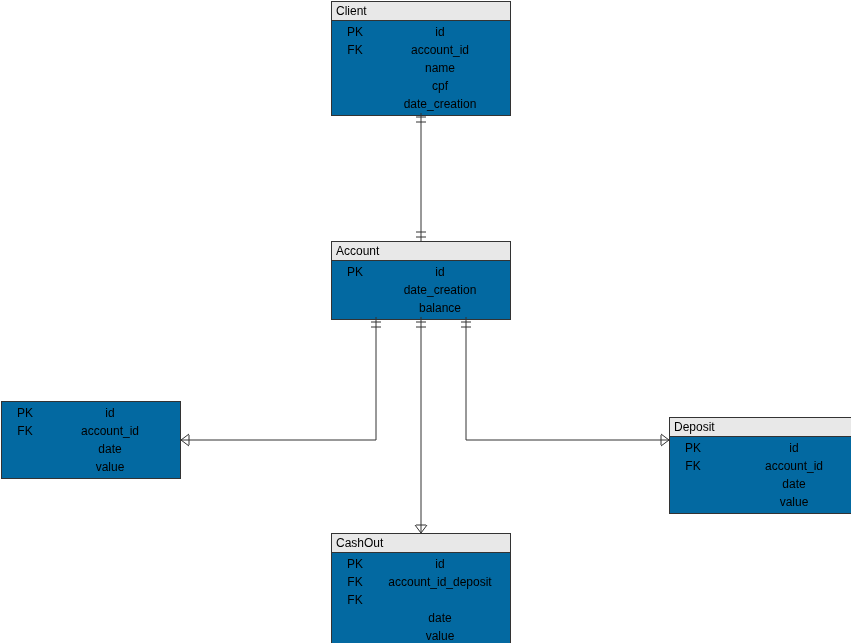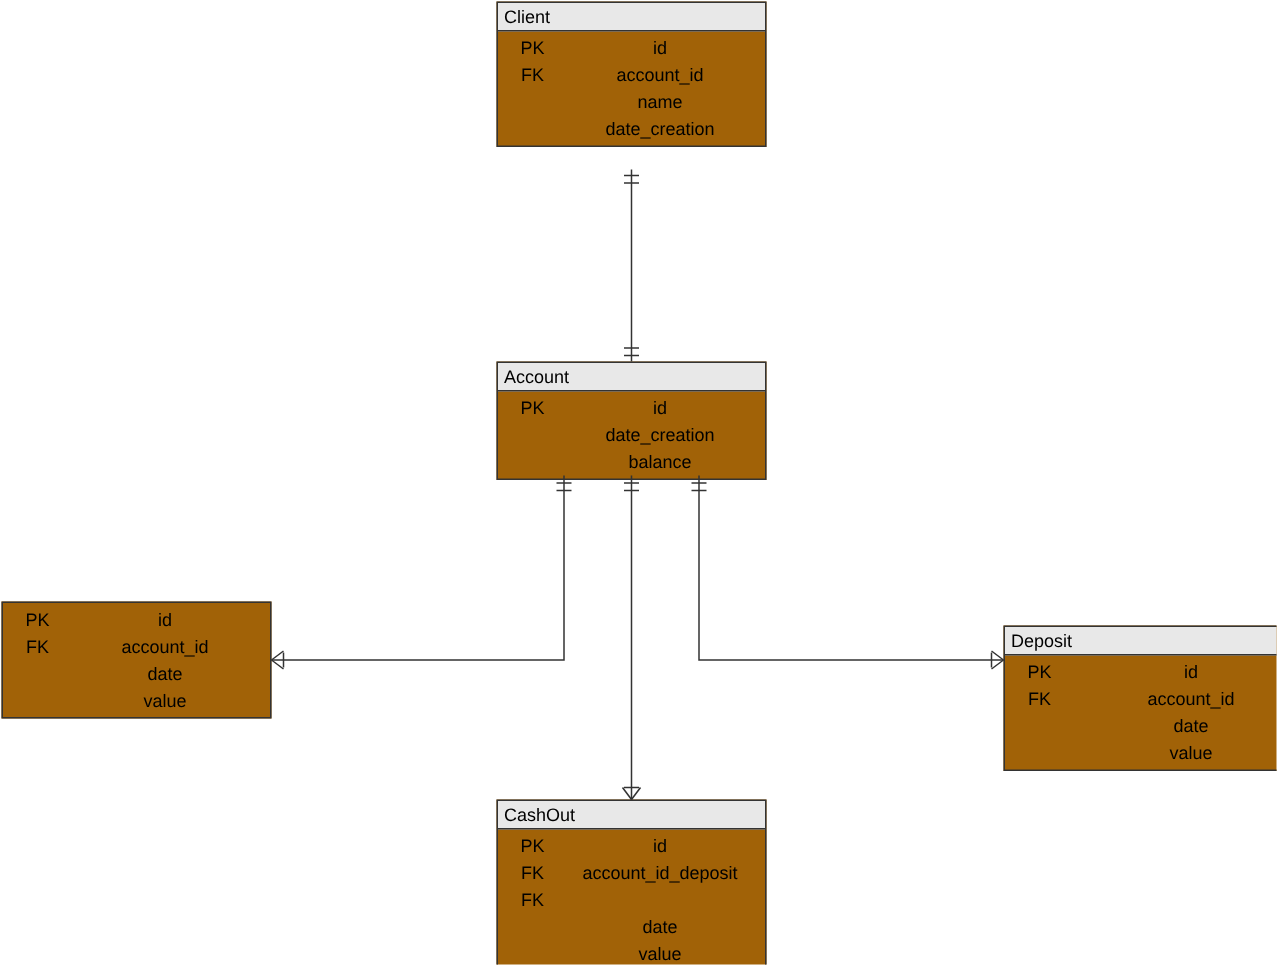--- a/index.html
+++ b/index.html
@@ -8,21 +8,21 @@
     width: 851px;
     height: 643px;
     font-family: Arial, Helvetica, sans-serif;
     font-size: 12px;
     position: relative;
     background: #fff;
   }
   .entity {
     position: absolute;
     border: 1px solid #333;
-    background: #a16207;
+    background: #0369a1;
     box-sizing: border-box;
   }
   .entity-title {
     background: #e8e8e8;
     border-bottom: 1px solid #333;
     padding: 2px 4px;
     font-size: 12px;
   }
   .entity-body {
     padding: 2px 4px;
@@ -61,20 +61,24 @@
     <div class="entity-row">
       <div class="key-col">FK</div>
       <div class="name-col">account_id</div>
     </div>
     <div class="entity-row">
       <div class="key-col"></div>
       <div class="name-col">name</div>
     </div>
     <div class="entity-row">
       <div class="key-col"></div>
+      <div class="name-col">cpf</div>
+    </div>
+    <div class="entity-row">
+      <div class="key-col"></div>
       <div class="name-col">date_creation</div>
     </div>
   </div>
 </div>
 
 <div class="entity" style="left:331px; top:241px; width:180px;">
   <div class="entity-title">Account</div>
   <div class="entity-body">
     <div class="entity-row">
       <div class="key-col">PK</div>

